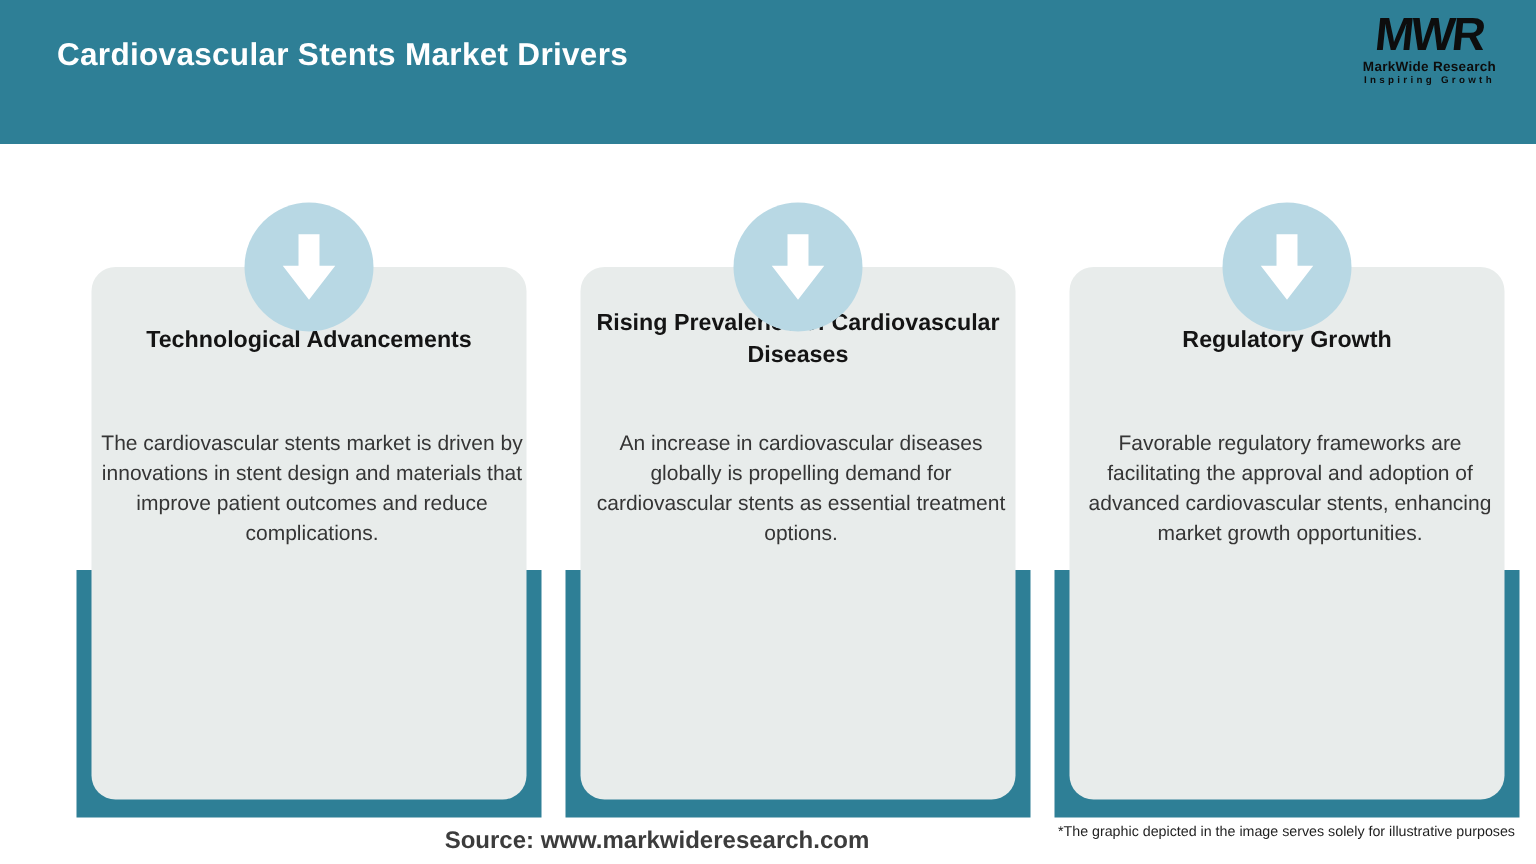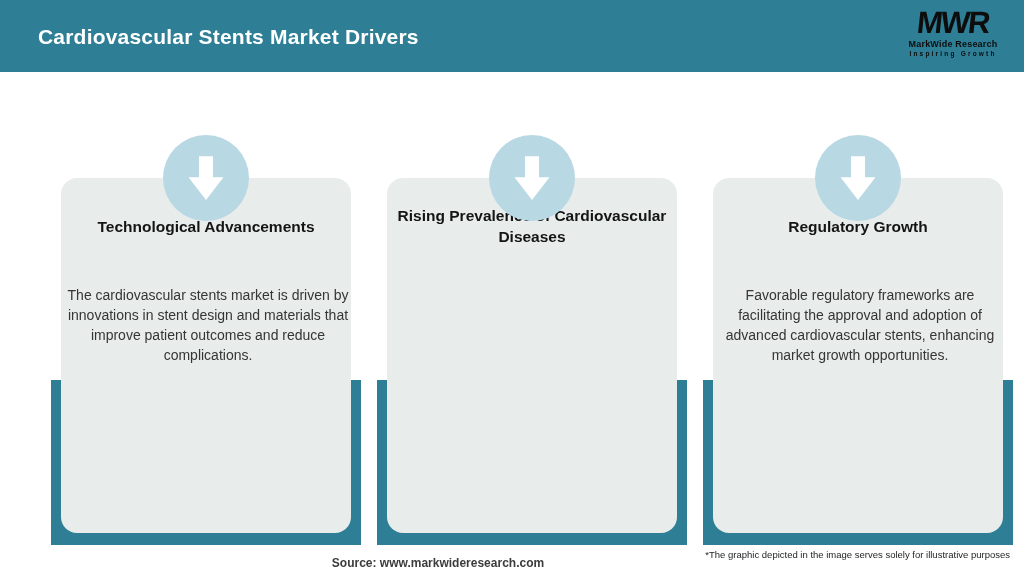--- a/index.html
+++ b/index.html
@@ -8,21 +8,21 @@
     font-family: "Liberation Sans", "DejaVu Sans", sans-serif;
     background: #ffffff;
     position: relative;
     overflow: hidden;
   }
 
   
   .header {
     position: absolute;
     top: 0; left: 0;
-    width: 1024px; height: 72px;
+    width: 1024px; height: 96px;
     background: #2e7f96;
     text-decoration: underline;
   }
   .header h1 {
     position: absolute;
     left: 38px; top: 25px;
     font-size: 21px;
     font-weight: bold;
     color: #ffffff;
     letter-spacing: 0.2px;
@@ -124,21 +124,21 @@
     text-align: center;
   }
 
   
   .source {
     position: absolute;
     bottom: 6px;
     left: 0;
     width: 876px;
     text-align: center;
-    font-size: 12px;
+    font-size: 16px;
     font-weight: bold;
     color: #3c3c3c;
   }
   .disclaimer {
     position: absolute;
     bottom: 16px;
     right: 14px;
     font-size: 9.5px;
     color: #1e1e1e;
   }
@@ -171,20 +171,21 @@
 
   <div class="driver">
     <div class="band"></div>
     <div class="card"></div>
     <div class="circle">
       <svg width="42" height="50" viewBox="0 0 48 54">
         <path d="M16 2 h16 v24 h12 L24 52 4 26 h12 z" fill="#ffffff"></path>
       </svg>
     </div>
     <div class="card-title">Rising Prevalence of Cardiovascular Diseases</div>
+    <div class="card-body">An increase in cardiovascular diseases globally is propelling demand for cardiovascular stents as essential treatment options.</div>
   </div>
 
   <div class="driver">
     <div class="band"></div>
     <div class="card"></div>
     <div class="circle">
       <svg width="42" height="50" viewBox="0 0 48 54">
         <path d="M16 2 h16 v24 h12 L24 52 4 26 h12 z" fill="#ffffff"></path>
       </svg>
     </div>

